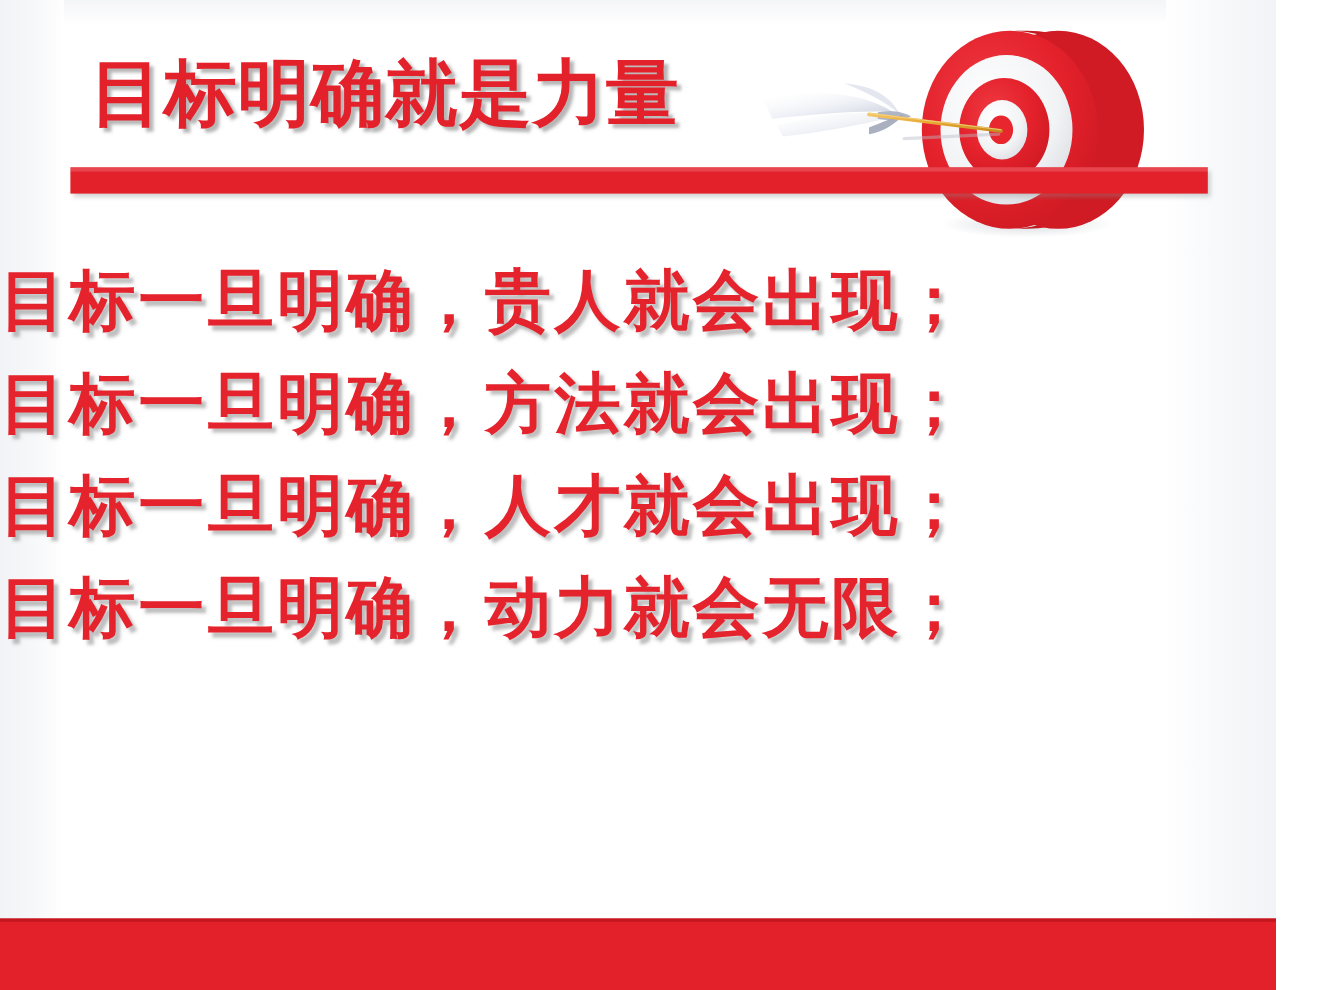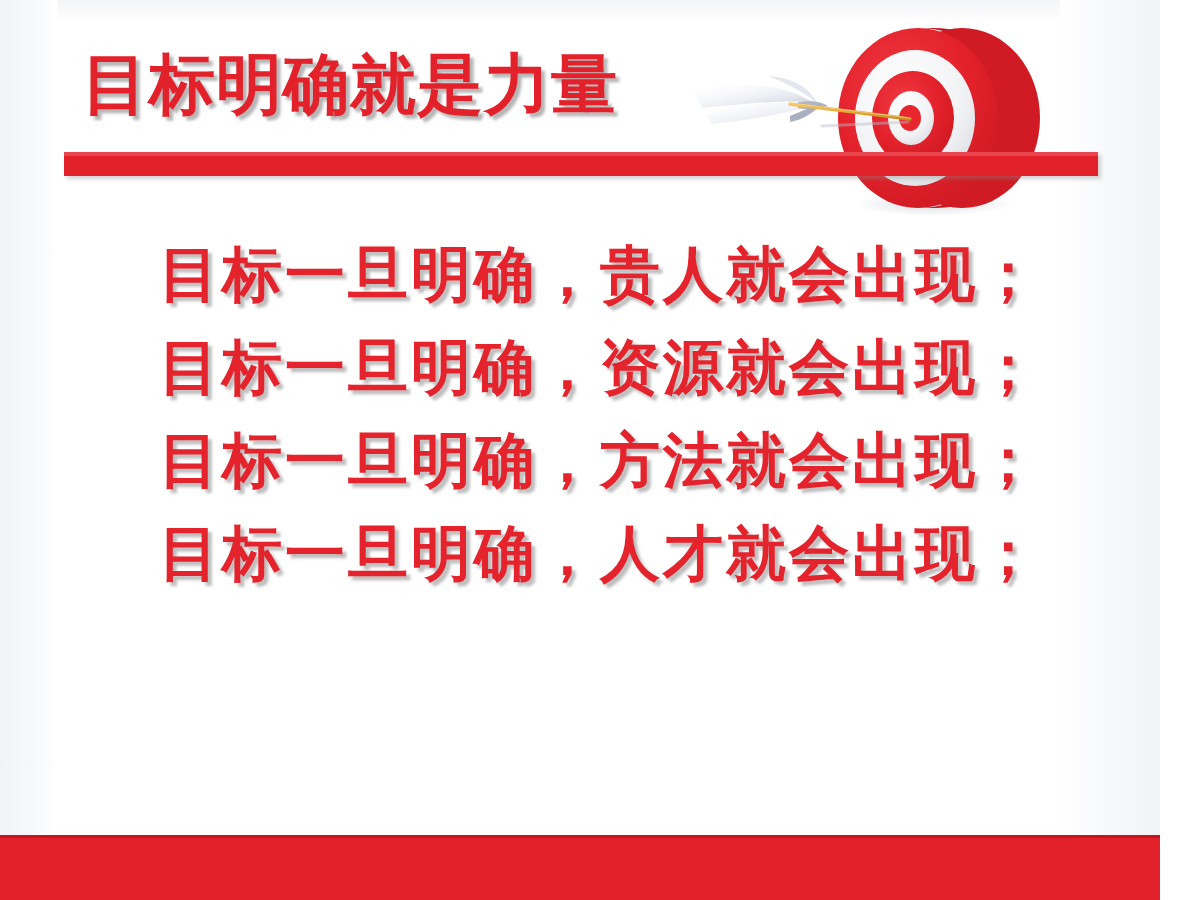--- a/index.html
+++ b/index.html
@@ -104,21 +104,21 @@
     width: 1200px;
   }
   .line {
     position: relative;
     height: 93px;
     font-size: 60px;
     line-height: 93px;
     font-weight: bold;
     color: #e5232c;
     white-space: nowrap;
-    text-align: center;
+    text-align: left;
     letter-spacing: 3px;
     text-shadow: 4px 4px 3px rgba(125,125,125,0.5);
     font-family: "DejaVu Sans", "Liberation Sans", sans-serif;
   }
 
   
   .footer-bar {
     position: absolute;
     left: 0;
     top: 835px;
@@ -207,20 +207,20 @@
         <path d="M118 85 L 238 100" stroke="#f7d98f" stroke-width="1" stroke-linecap="round" fill="none" opacity="0.75"></path>
       </svg>
     </div>
 
     <div class="divider-bar"></div>
 
   </div>
 
   <div class="body-lines">
     <div class="line">目标一旦明确，贵人就会出现；</div>
-    <div class="line">目标一旦明确，资源就会出现；</div>
     <div class="line">目标一旦明确，方法就会出现；</div>
     <div class="line">目标一旦明确，人才就会出现；</div>
+    <div class="line">目标一旦明确，动力就会无限；</div>
   </div>
 
   <div class="footer-bar"></div>
 
 </div>
 
 </body></html>

